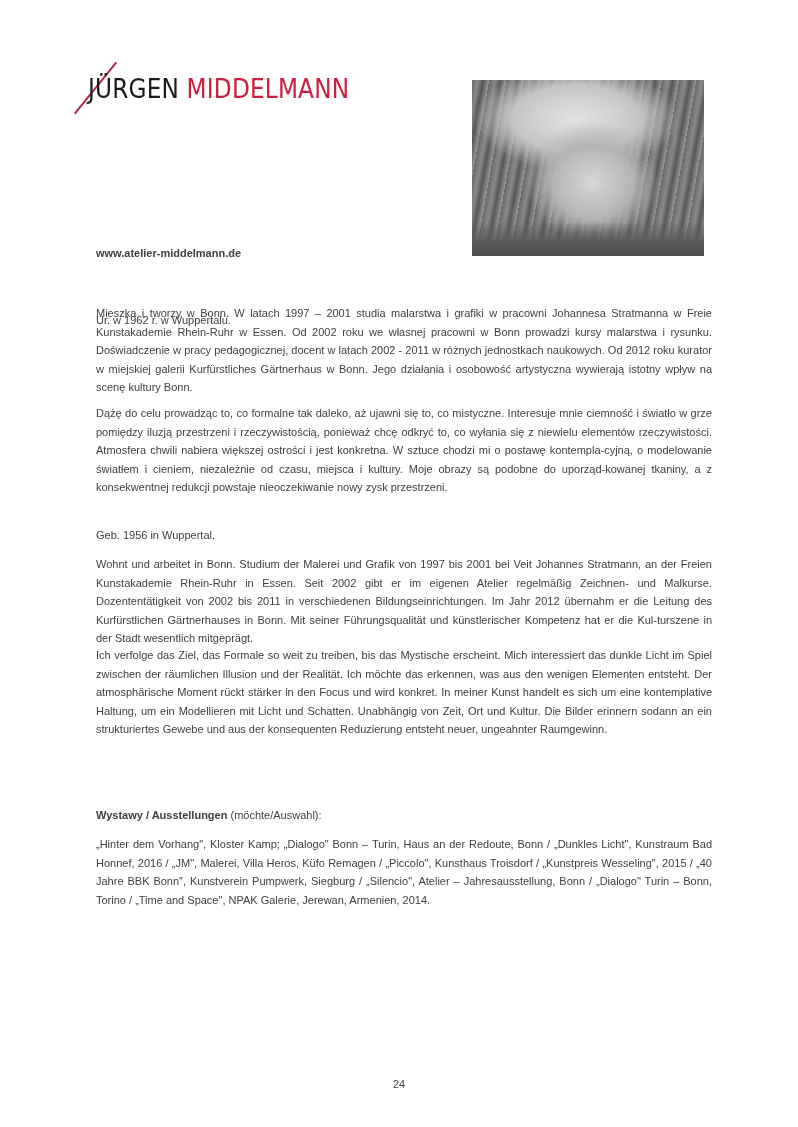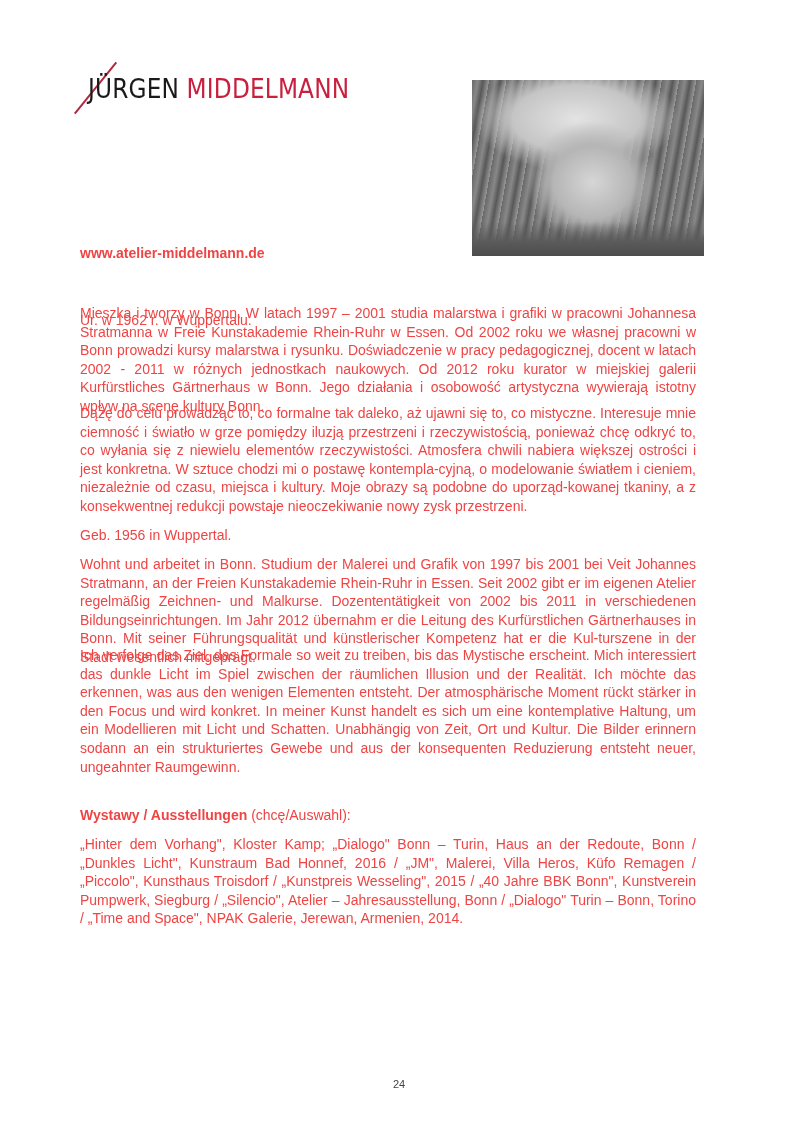--- a/index.html
+++ b/index.html
@@ -26,22 +26,22 @@
         radial-gradient(ellipse 55% 38% at 45% 22%, #e6e3de 0%, #c9c5bf 50%, rgba(140,136,130,0) 80%),
         repeating-linear-gradient(100deg, #6d6963 0px, #8c8880 6px, #5b5852 11px, #9b978f 17px),
         #7a766f;
       filter: grayscale(100%);
     }
     .portrait-shirt {
       position: absolute; left: 0; right: 0; bottom: 0; height: 34px;
       background: linear-gradient(180deg, rgba(70,66,60,0) 0%, #5e5a54 60%, #4f4c47 100%);
     }
     .text-col {
-      position: absolute; left: 80px; width: 616px;
-      font-size: 14px; line-height: 18.6px; color: #ef4444;
+      position: absolute; left: 96px; width: 616px;
+      font-size: 11px; line-height: 18.6px; color: #404040;
       text-align: justify;
     }
     .url { top: 244px; font-weight: bold; }
     .p { margin: 0; }
     .bold { font-weight: bold; margin-top: 40px; }
     .page-number {
       position: absolute; left: 0; width: 798px; top: 1078px; text-align: center;
       font-size: 11px; color: #444;
     }
   </style>
@@ -62,17 +62,17 @@
 
 <p class="text-col p" style="top:275px;margin-top:36px;">Ur.  w 1962 r.  w Wuppertalu.</p>
 <p class="text-col p" style="top:304px;">Mieszka i tworzy w Bonn. W latach 1997 – 2001 studia malarstwa i grafiki w pracowni Johannesa Stratmanna w Freie Kunstakademie Rhein-Ruhr w Essen. Od 2002 roku we własnej pracowni w Bonn prowadzi kursy malarstwa i rysunku. Doświadczenie w pracy pedagogicznej, docent w latach 2002 - 2011 w różnych jednostkach naukowych. Od 2012 roku kurator w miejskiej galerii Kurfürstliches Gärtnerhaus w Bonn. Jego działania i osobowość artystyczna wywierają istotny wpływ na scenę kultury Bonn.</p>
 <p class="text-col p" style="top:404px;">Dążę do celu prowadząc to, co formalne tak daleko, aż ujawni się to, co mistyczne. Interesuje mnie ciemność i światło w grze pomiędzy iluzją przestrzeni i rzeczywistością, ponieważ chcę odkryć to, co wyłania się z niewielu elementów rzeczywistości. Atmosfera chwili nabiera większej ostrości i jest konkretna. W sztuce chodzi mi o postawę kontempla-cyjną, o modelowanie światłem i cieniem, niezależnie od czasu, miejsca i kultury. Moje obrazy są podobne do uporząd-kowanej tkaniny, a z konsekwentnej redukcji powstaje nieoczekiwanie nowy zysk przestrzeni.</p>
 
 <p class="text-col p" style="top:526px;">Geb. 1956 in Wuppertal.</p>
 <p class="text-col p" style="top:555px;">Wohnt und arbeitet in Bonn. Studium der Malerei und Grafik von 1997 bis 2001 bei Veit Johannes Stratmann, an der Freien Kunstakademie Rhein-Ruhr in Essen. Seit 2002 gibt er im eigenen Atelier regelmäßig Zeichnen- und Malkurse. Dozententätigkeit  von 2002 bis 2011 in verschiedenen Bildungseinrichtungen. Im Jahr 2012 übernahm er die Leitung des Kurfürstlichen Gärtnerhauses in Bonn. Mit seiner Führungsqualität und künstlerischer Kompetenz hat er die Kul-turszene in der Stadt wesentlich mitgeprägt.</p>
 <p class="text-col p" style="top:646px;">Ich verfolge das Ziel, das Formale so weit zu treiben, bis das Mystische erscheint. Mich interessiert das dunkle Licht im Spiel zwischen der räumlichen Illusion und der Realität. Ich möchte das erkennen, was aus den wenigen Elementen entsteht. Der atmosphärische Moment rückt stärker in den Focus und wird konkret. In meiner Kunst handelt es sich um eine kontemplative Haltung, um ein Modellieren mit Licht und Schatten. Unabhängig von Zeit, Ort und Kultur. Die Bilder erinnern sodann an ein strukturiertes Gewebe und aus der konsequenten Reduzierung entsteht neuer, ungeahnter Raumgewinn.</p>
 
 <p class="text-col p" style="top:806px;">
-  <span class="bold">Wystawy / Ausstellungen</span><span> (chcę/Auswahl):</span>
+  <span class="bold">Wystawy / Ausstellungen</span><span> (möchte/Auswahl):</span>
 </p>
 <p class="text-col p" style="top:835px;">„Hinter dem Vorhang", Kloster Kamp; „Dialogo" Bonn – Turin, Haus an der Redoute, Bonn / „Dunkles Licht", Kunstraum Bad Honnef, 2016 / „JM", Malerei, Villa Heros, Küfo Remagen / „Piccolo", Kunsthaus Troisdorf / „Kunstpreis Wesseling", 2015 / „40 Jahre BBK Bonn", Kunstverein Pumpwerk, Siegburg / „Silencio", Atelier – Jahresausstellung, Bonn / „Dialogo" Turin – Bonn, Torino / „Time and Space", NPAK Galerie, Jerewan, Armenien, 2014.</p>
 
 <div class="page-number">24</div>
 
 </body></html>

